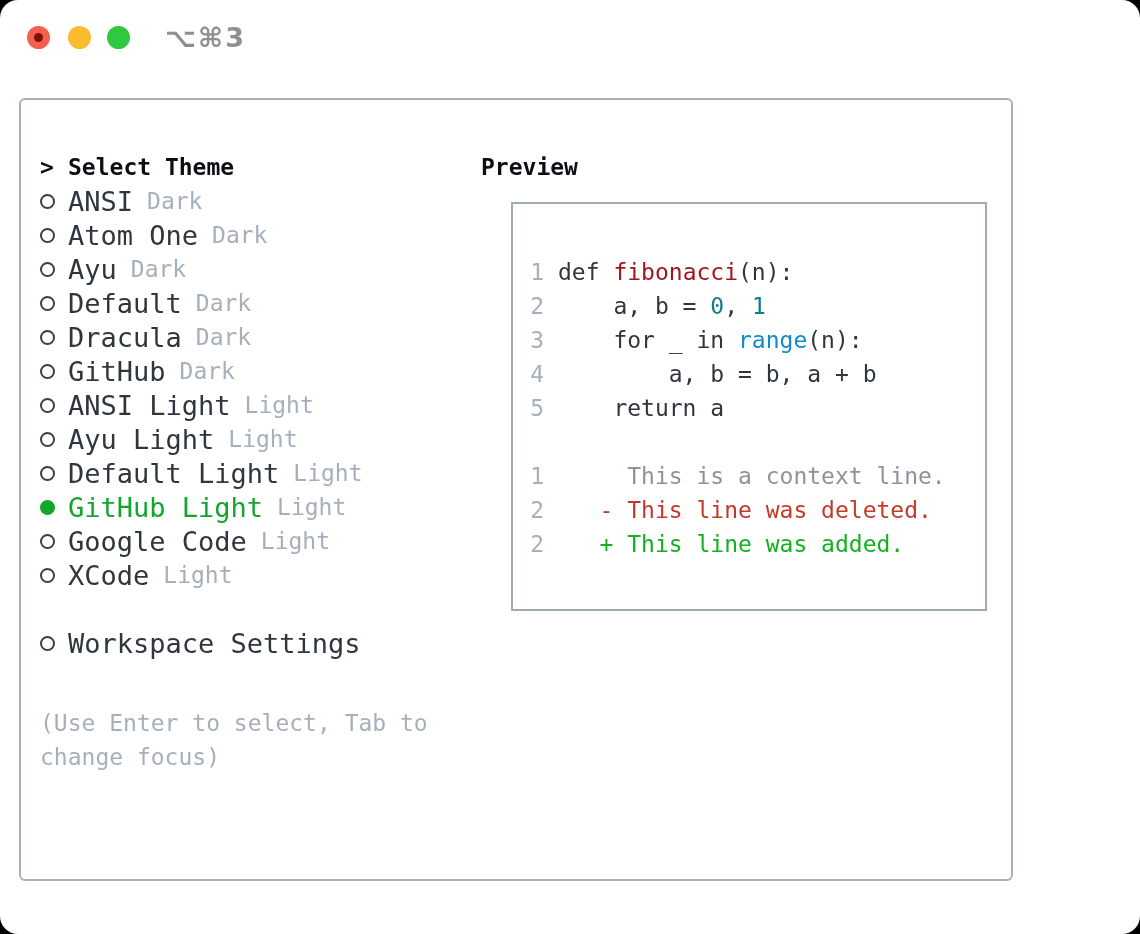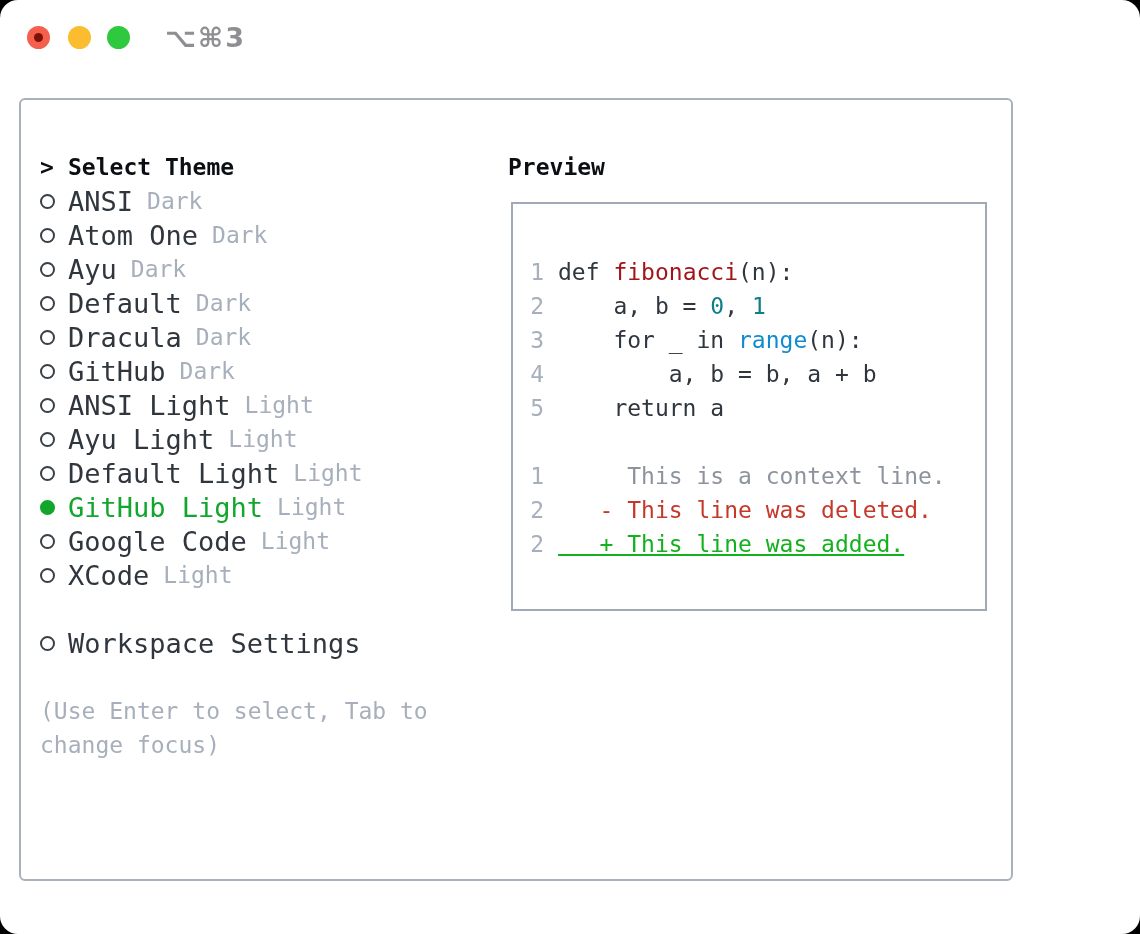--- a/index.html
+++ b/index.html
@@ -51,46 +51,46 @@
   .radio {
     width: 15px; height: 15px; border-radius: 50%;
     border: 2px solid #3a4049; box-sizing: border-box;
   }
   .radio.selected { border-color: #13a62e; background: #13a62e; }
   .item-name { font-size: 27px; color: #30363e; }
   .item-name.selected { color: #13a62e; }
   .item-tag { font-size: 23px; color: #a6afbb; margin-left: 14px; }
   .apply-heading { font-size: 23px; color: #0b0e12; }
   .help {
-    width: 404px; margin-top: 0; font-size: 23px; line-height: 34px;
+    width: 404px; margin-top: 12px; font-size: 23px; line-height: 34px;
     color: #a6afbb; word-wrap: break-word;
   }
   
   .preview-heading {
-    position: absolute; left: 487px; top: 50px; height: 34px;
+    position: absolute; left: 460px; top: 50px; height: 34px;
     display: flex; align-items: center;
     font-weight: 700; color: #0b0e12; font-size: 23px;
   }
   .preview-box {
     position: absolute; left: 490px; top: 102px;
     width: 476px; height: 409px;
     border: 2px solid #a0aab6; box-sizing: border-box; background: #fff;
     overflow: hidden;
   }
   .code-lines { position: absolute; left: 17px; top: 51px; }
   .cline { display: flex; height: 34px; align-items: center; font-size: 23px; white-space: pre; }
   .lnum { width: 14px; flex: 0 0 14px; text-align: right; color: #a6afbb; }
   .ltext { margin-left: 14px; white-space: pre; }
   .c-code     { color: #30363e; }
   .c-function { color: #a31419; }
   .c-number   { color: #0c7f88; }
   .c-builtin  { color: #108bcd; }
   .c-context  { color: #8d939c; }
   .c-deleted  { color: #c5392b; }
-  .c-added    { color: #12b11d; text-decoration: underline; }
+  .c-added    { color: #12b11d; }
 </style>
 </head>
 <body>
 
 <div class="window">
 
   <div class="titlebar">
     <div class="tl red">
       <span class="tl-dot"></span>
     </div>

